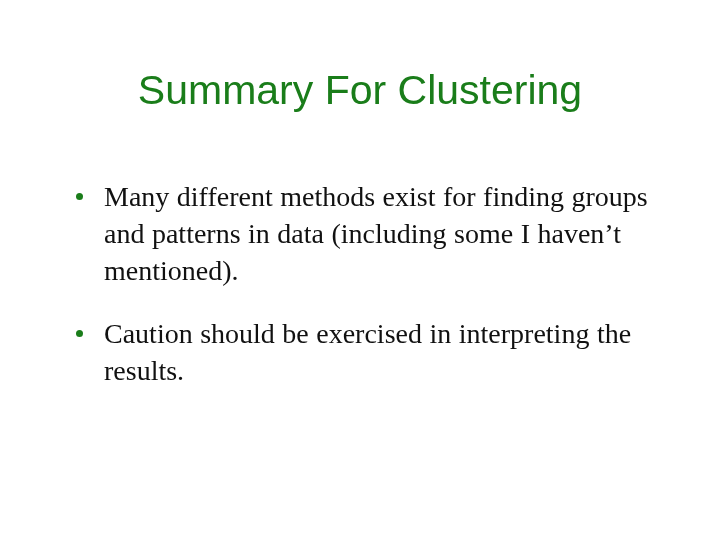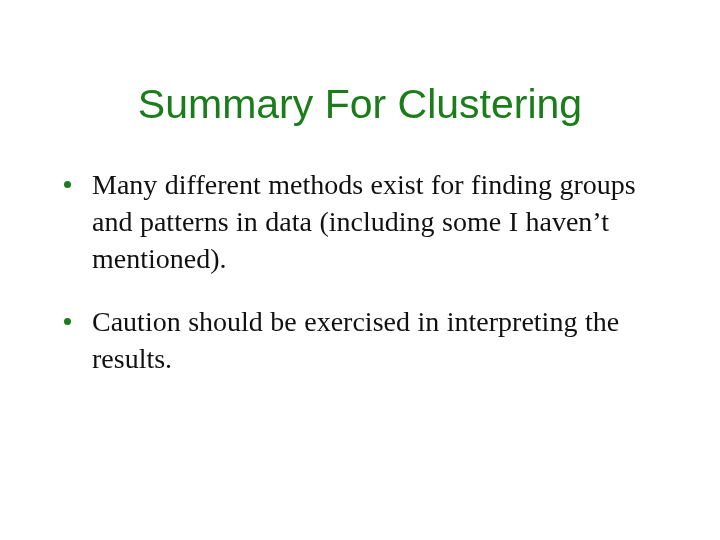--- a/index.html
+++ b/index.html
@@ -17,38 +17,38 @@
   .slide {
     position: relative;
     width: 720px;
     height: 540px;
     background: #ffffff;
     box-sizing: border-box;
   }
   .slide-title {
     position: absolute;
     left: 0;
-    top: 80px;
+    top: 66px;
     width: 720px;
     text-align: center;
     font-family: "Liberation Sans", sans-serif;
     font-size: 41px;
     font-weight: normal;
     line-height: 48px;
     color: #1a7d1a;
     letter-spacing: 0px;
     white-space: nowrap;
     margin: 0;
   }
   .slide-body {
     position: absolute;
     left: 56px;
     top: 162px;
     width: 612px;
-    margin: 4px;
+    margin: 16px;
     padding: 0;
     list-style: none;
   }
   .bullet-item {
     position: relative;
     padding-left: 32px;
     margin: 0 0 26px 0;
     font-family: "Liberation Serif", serif;
     font-size: 28px;
     line-height: 37px;

